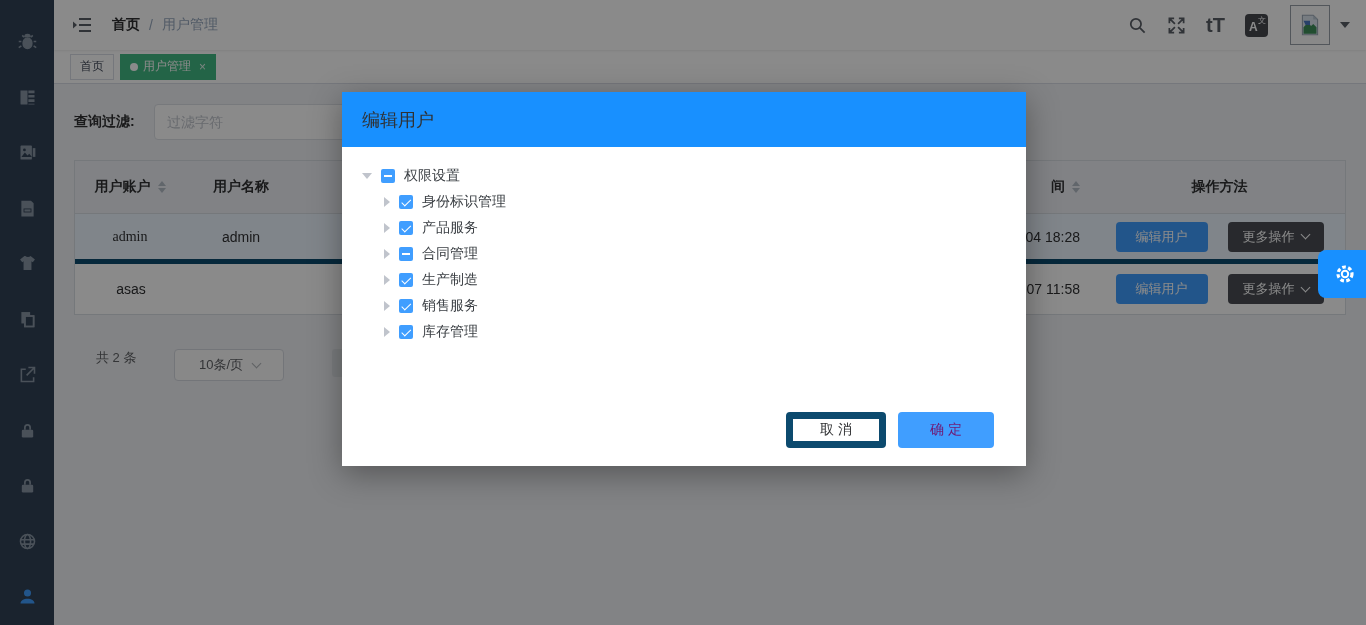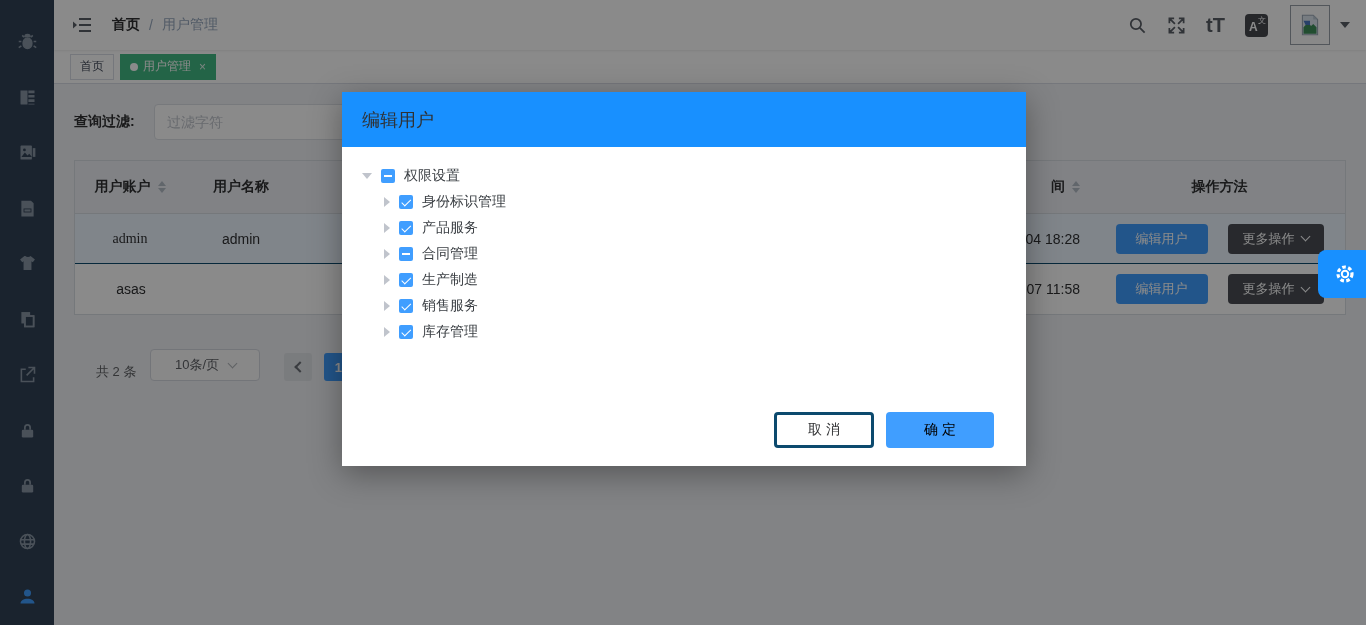--- a/index.html
+++ b/index.html
@@ -39,37 +39,37 @@
   
   .content { position:absolute; top:84px; left:0; right:0; bottom:0; background:#f0f2f5; padding:20px; }
   .filter-row { display:flex; align-items:center; height:36px; }
   .filter-label { font-weight:700; font-size:14px; color:#303133; width:80px; }
   .filter-input { width:380px; height:36px; border:1px solid #dcdfe6; border-radius:4px; background:#fff; padding:0 12px; font-size:14px; color:#303133; outline:none; }
   .filter-input::placeholder { color:#c0c4cc; }
 
   .table { margin-top:20px; background:#fff; border:1px solid #d9dee4; }
   .thead { display:flex; height:53px; background:#eef1f6; border-bottom:1px solid #d9dee4; }
   .th { display:flex; align-items:center; justify-content:center; font-weight:600; color:#303133; font-size:14px; cursor:default; }
-  .tr { display:flex; height:50px; background:#fff; border-bottom:1px solid #0c4a6e; }
+  .tr { display:flex; height:50px; background:#fff; border-bottom:5px solid #0c4a6e; }
   .tr.selected { background:#ecf5ff; }
   .tr:last-child { border-bottom:none; }
   .td { display:flex; align-items:center; justify-content:center; font-size:14px; color:#303133; }
   .col-account { width:110px;font-family:Liberation Serif, serif; } .col-name { width:112px; } .col-mid { flex:1; }
   .col-time { width:165px; justify-content:flex-end; padding-right:14px; }
   .col-ops { width:251px; }
   .sort-ico { display:inline-flex; flex-direction:column; gap:2px; margin-left:7px; }
   .sort-ico i { width:0; height:0; border:4px solid transparent; display:block; }
   .sort-ico .up { border-bottom:5px solid #b4bcc6; }
   .sort-ico .dn { border-top:5px solid #b4bcc6; }
   .ops-cell { gap:20px; }
   .btn-edit { width:92px; height:30px; background:#409EFF; border:none; border-radius:4px; color:#fff; font-size:13px; cursor:pointer; font-family:inherit; }
   .btn-more { width:96px; height:30px; background:#4a4d54; border:none; border-radius:4px; color:#fff; font-size:13px; cursor:pointer; display:flex; align-items:center; justify-content:center; gap:7px; font-family:inherit; }
   .chev-dn { width:7px; height:7px; border-right:1.6px solid #fff; border-bottom:1.6px solid #fff; transform:rotate(45deg); margin-top:-4px; }
 
-  .pagination { margin-top:34px; display:flex; align-items:flex-end; font-size:13px; color:#606266; padding-left:22px; }
+  .pagination { margin-top:34px; display:flex; align-items:flex-start; font-size:13px; color:#606266; padding-left:22px;gap:24px; }
   .pg-total { margin-right:14px; }
   .pg-select { width:110px; height:32px; border:1px solid #d5d9e0; border-radius:4px; background:#fbfbfc; display:flex; align-items:center; justify-content:center; gap:10px; cursor:pointer; color:#606266; }
   .pg-select .chev { width:7px; height:7px; border-right:1.5px solid #b0b3b8; border-bottom:1.5px solid #b0b3b8; transform:rotate(45deg); margin-top:-3px; }
   .pg-prev { width:28px; height:28px; background:#e2e5e9; border-radius:3px; margin-left:24px; display:flex; align-items:center; justify-content:center; cursor:pointer; }
   .pg-prev .chev-l { width:8px; height:8px; border-left:2px solid #6b7076; border-bottom:2px solid #6b7076; transform:rotate(45deg); margin-left:3px; }
   .pg-num { width:28px; height:28px; background:#409EFF; color:#fff; border-radius:3px; margin-left:12px; display:flex; align-items:center; justify-content:center; font-weight:600; cursor:pointer; }
 
   
   .overlay { position:absolute; inset:0; background:rgba(0,0,0,0.46); z-index:50; }
   .modal { position:absolute; left:342px; top:92px; width:684px; height:374px; background:#fff; z-index:60; box-shadow:0 8px 30px rgba(0,0,0,.35); }
@@ -84,22 +84,22 @@
   .tree-row { display:flex; align-items:center; height:26px; cursor:pointer; }
   .tree-row.child { padding-left:22px; }
   .tcaret-down { width:0; height:0; border-top:6px solid #c0c4cc; border-left:5px solid transparent; border-right:5px solid transparent; margin-right:9px; }
   .tcaret-right { width:0; height:0; border-left:6px solid #c0c4cc; border-top:5px solid transparent; border-bottom:5px solid transparent; margin-right:9px; }
   .cbx { width:14px; height:14px; border-radius:2px; background:#409EFF; margin-right:9px; position:relative; flex:none; }
   .cbx.checked::after { content:""; position:absolute; left:4.5px; top:1.5px; width:3.5px; height:7.5px; border:solid #fff; border-width:0 1.6px 1.6px 0; transform:rotate(45deg); }
   .cbx.indeterminate::after { content:""; position:absolute; left:3px; top:6px; width:8px; height:2px; background:#fff; }
   .tree-label { font-size:14px; color:#3c4045; }
 
   .modal-footer { position:absolute; right:32px; bottom:18px; display:flex; gap:12px; }
-  .btn-cancel { width:100px; height:36px; background:#fff; border:3px solid #0c4a6e; border-radius:4px; color:#303133; font-size:14px; cursor:pointer; font-family:inherit; }
-  .btn-ok { width:108px; height:36px; background:#409EFF; border:none; border-radius:4px; color:#000000; font-size:14px; cursor:pointer; font-family:inherit; }
+  .btn-cancel { width:100px; height:36px; background:#fff; border:7px solid #0c4a6e; border-radius:4px; color:#303133; font-size:14px; cursor:pointer; font-family:inherit; }
+  .btn-ok { width:96px; height:36px; background:#409EFF; border:none; border-radius:4px; color:#701a75; font-size:14px; cursor:pointer; font-family:inherit; }
 
   .fab { position:absolute; right:-6px; top:250px; width:54px; height:48px; background:#1890ff; border-radius:8px; z-index:70; display:flex; align-items:center; justify-content:center; cursor:pointer; }
 </style>
 </head>
 <body>
 
 <div class="app">
 
   <div class="sidebar">
     <div class="s-item">

